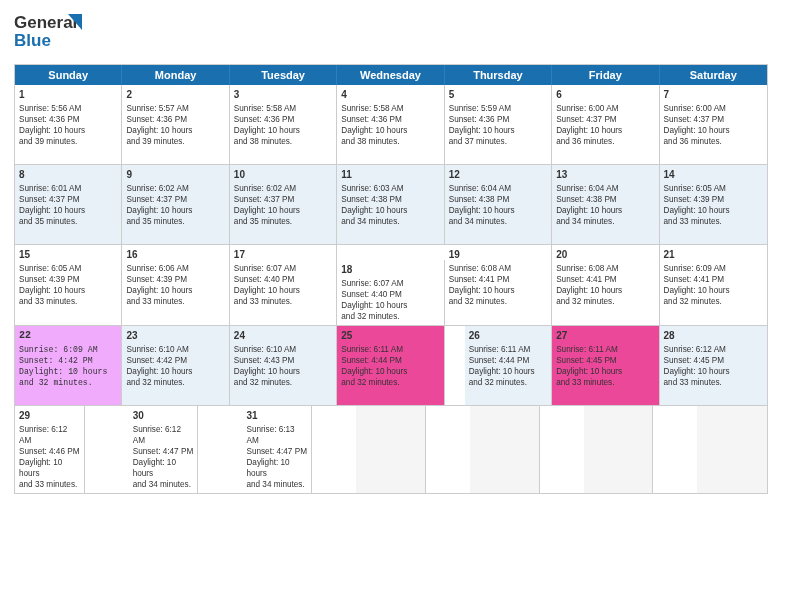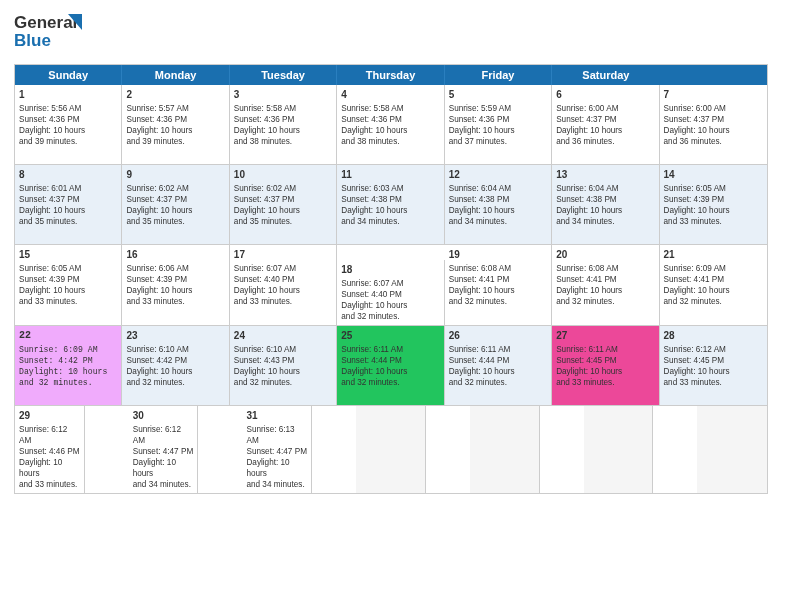--- a/index.html
+++ b/index.html
@@ -105,20 +105,21 @@
       <div class="main-title"></div>
       <div class="subtitle"></div>
     </div>
   </div>
 
   <div class="calendar">
     <div class="cal-header-row">
       <div class="cal-header-cell">Sunday</div>
       <div class="cal-header-cell">Monday</div>
       <div class="cal-header-cell">Tuesday</div>
+      <div class="cal-header-cell">Wednesday</div>
       <div class="cal-header-cell">Thursday</div>
       <div class="cal-header-cell">Friday</div>
       <div class="cal-header-cell">Saturday</div>
     </div>
     <div class="cal-body" id="cal-body">
     <div class="cal-week">
           <div class="cal-cell" style="background: rgb(255, 255, 255);">
             <span class="day-num">1</span>
             <div>Sunrise: 5:56 AM</div>
             <div>Sunset: 4:36 PM</div>
@@ -285,28 +286,28 @@
             <div>Daylight: 10 hours</div>
             <div>and 32 minutes.</div>
           </div>
           <div class="cal-cell" style="background: rgb(232, 240, 248);">
             <span class="day-num">24</span>
             <div>Sunrise: 6:10 AM</div>
             <div>Sunset: 4:43 PM</div>
             <div>Daylight: 10 hours</div>
             <div>and 32 minutes.</div>
           </div>
-          <div class="cal-cell" style="background: #22c55e;">
+          <div class="cal-cell" style="background: #ec4899;">
             <span class="day-num">25</span>
             <div>Sunrise: 6:11 AM</div>
             <div>Sunset: 4:44 PM</div>
             <div>Daylight: 10 hours</div>
             <div>and 32 minutes.</div>
           </div>
-          <div class="cal-cell" style="background: rgb(232, 240, 248);">
+          <div class="cal-cell" style="background: rgb(232, 240, 248); margin-left: 20px;">
             <span class="day-num">26</span>
             <div>Sunrise: 6:11 AM</div>
             <div>Sunset: 4:44 PM</div>
             <div>Daylight: 10 hours</div>
             <div>and 32 minutes.</div>
           </div>
           <div class="cal-cell" style="background: #ec4899;">
             <span class="day-num">27</span>
             <div>Sunrise: 6:11 AM</div>
             <div>Sunset: 4:45 PM</div>

